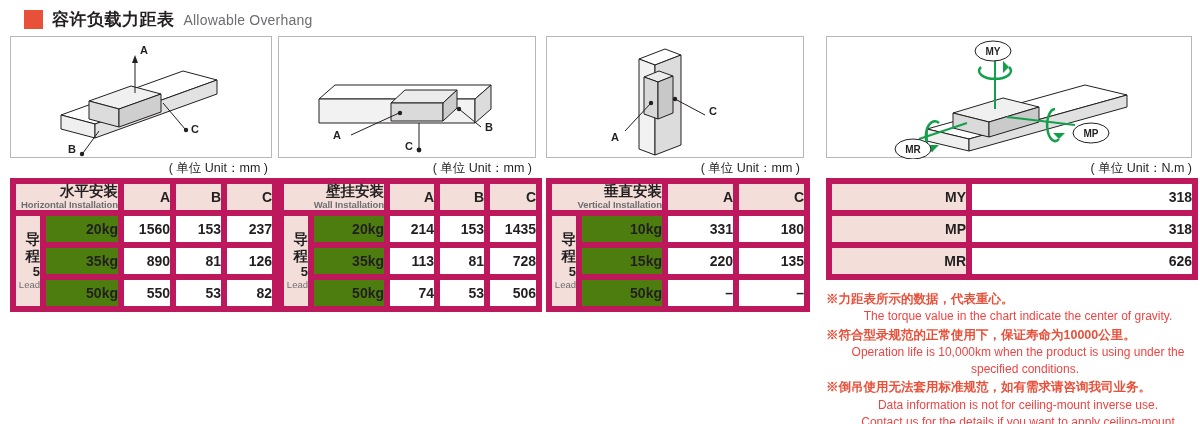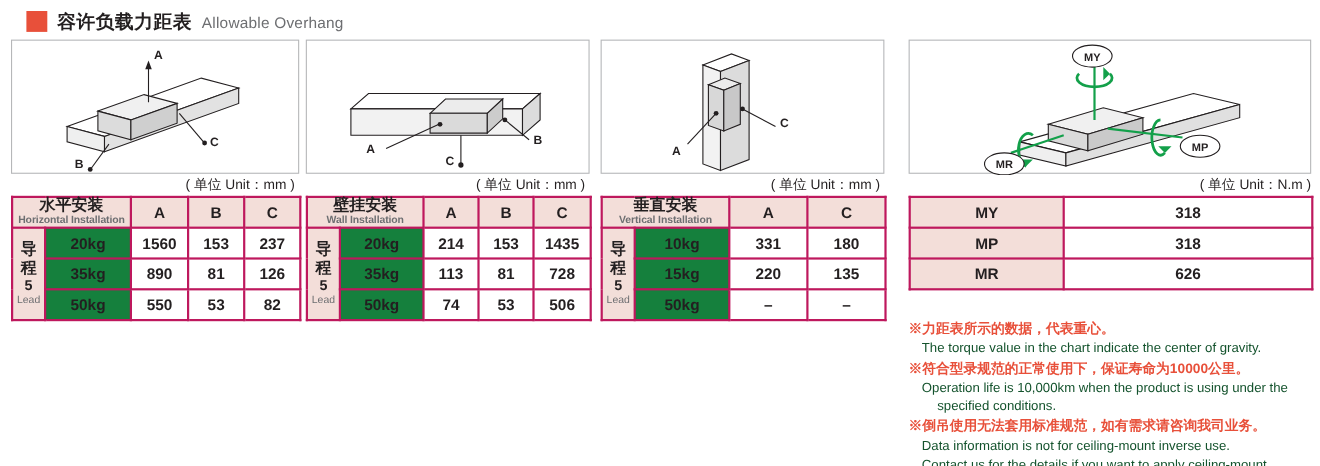--- a/index.html
+++ b/index.html
@@ -64,22 +64,22 @@
   }
 
   
   table.t {
     position: absolute;
     border-collapse: collapse;
     table-layout: fixed;
     background: #fff;
   }
   table.t td, table.t th {
-    border: 2px solid #be185d;
-    text-align: center;
+    border: 6px solid #be185d;
+    text-align: right;
     vertical-align: middle;
     font-size: 14px;
     font-weight: bold;
     color: #231f20;
     padding: 0;
     height: 26px;
   }
   .hdr-cell {
     background: #f3ded9;
     line-height: 1.05;
@@ -102,40 +102,41 @@
     line-height: 1.15;
     width: 30px;
   }
   .lead-cell span { display:block; }
   .lead-num { font-size: 13px; }
   .lead-en { font-size: 9.5px; font-weight: normal; color:#6d6e71; }
   .col-letter {
     background: #f3ded9;
   }
   .w-cell {
-    background: #15803d;
+    background: #4d7c0f;
   }
 
   
   .notes {
     position: absolute;
     font-size: 12.5px;
     line-height: 1.45;
     width: 372px;
   }
   .note-cn {
     color: #e8503a;
     font-weight: bold;
     font-size: 12.5px;
   }
   .note-en {
-    color: #14532d;
+    color: #ef4444;
     font-size: 12px;
     padding-left: 12px;
     display: block;
+    text-align: center;
   }
   .note-en.indent2 { padding-left: 26px; }
 </style>
 </head>
 <body>
 
 <div class="page">
 
   <div class="sec-head" style="left:24px; top:8px;">
     <span class="sec-bar"></span>

